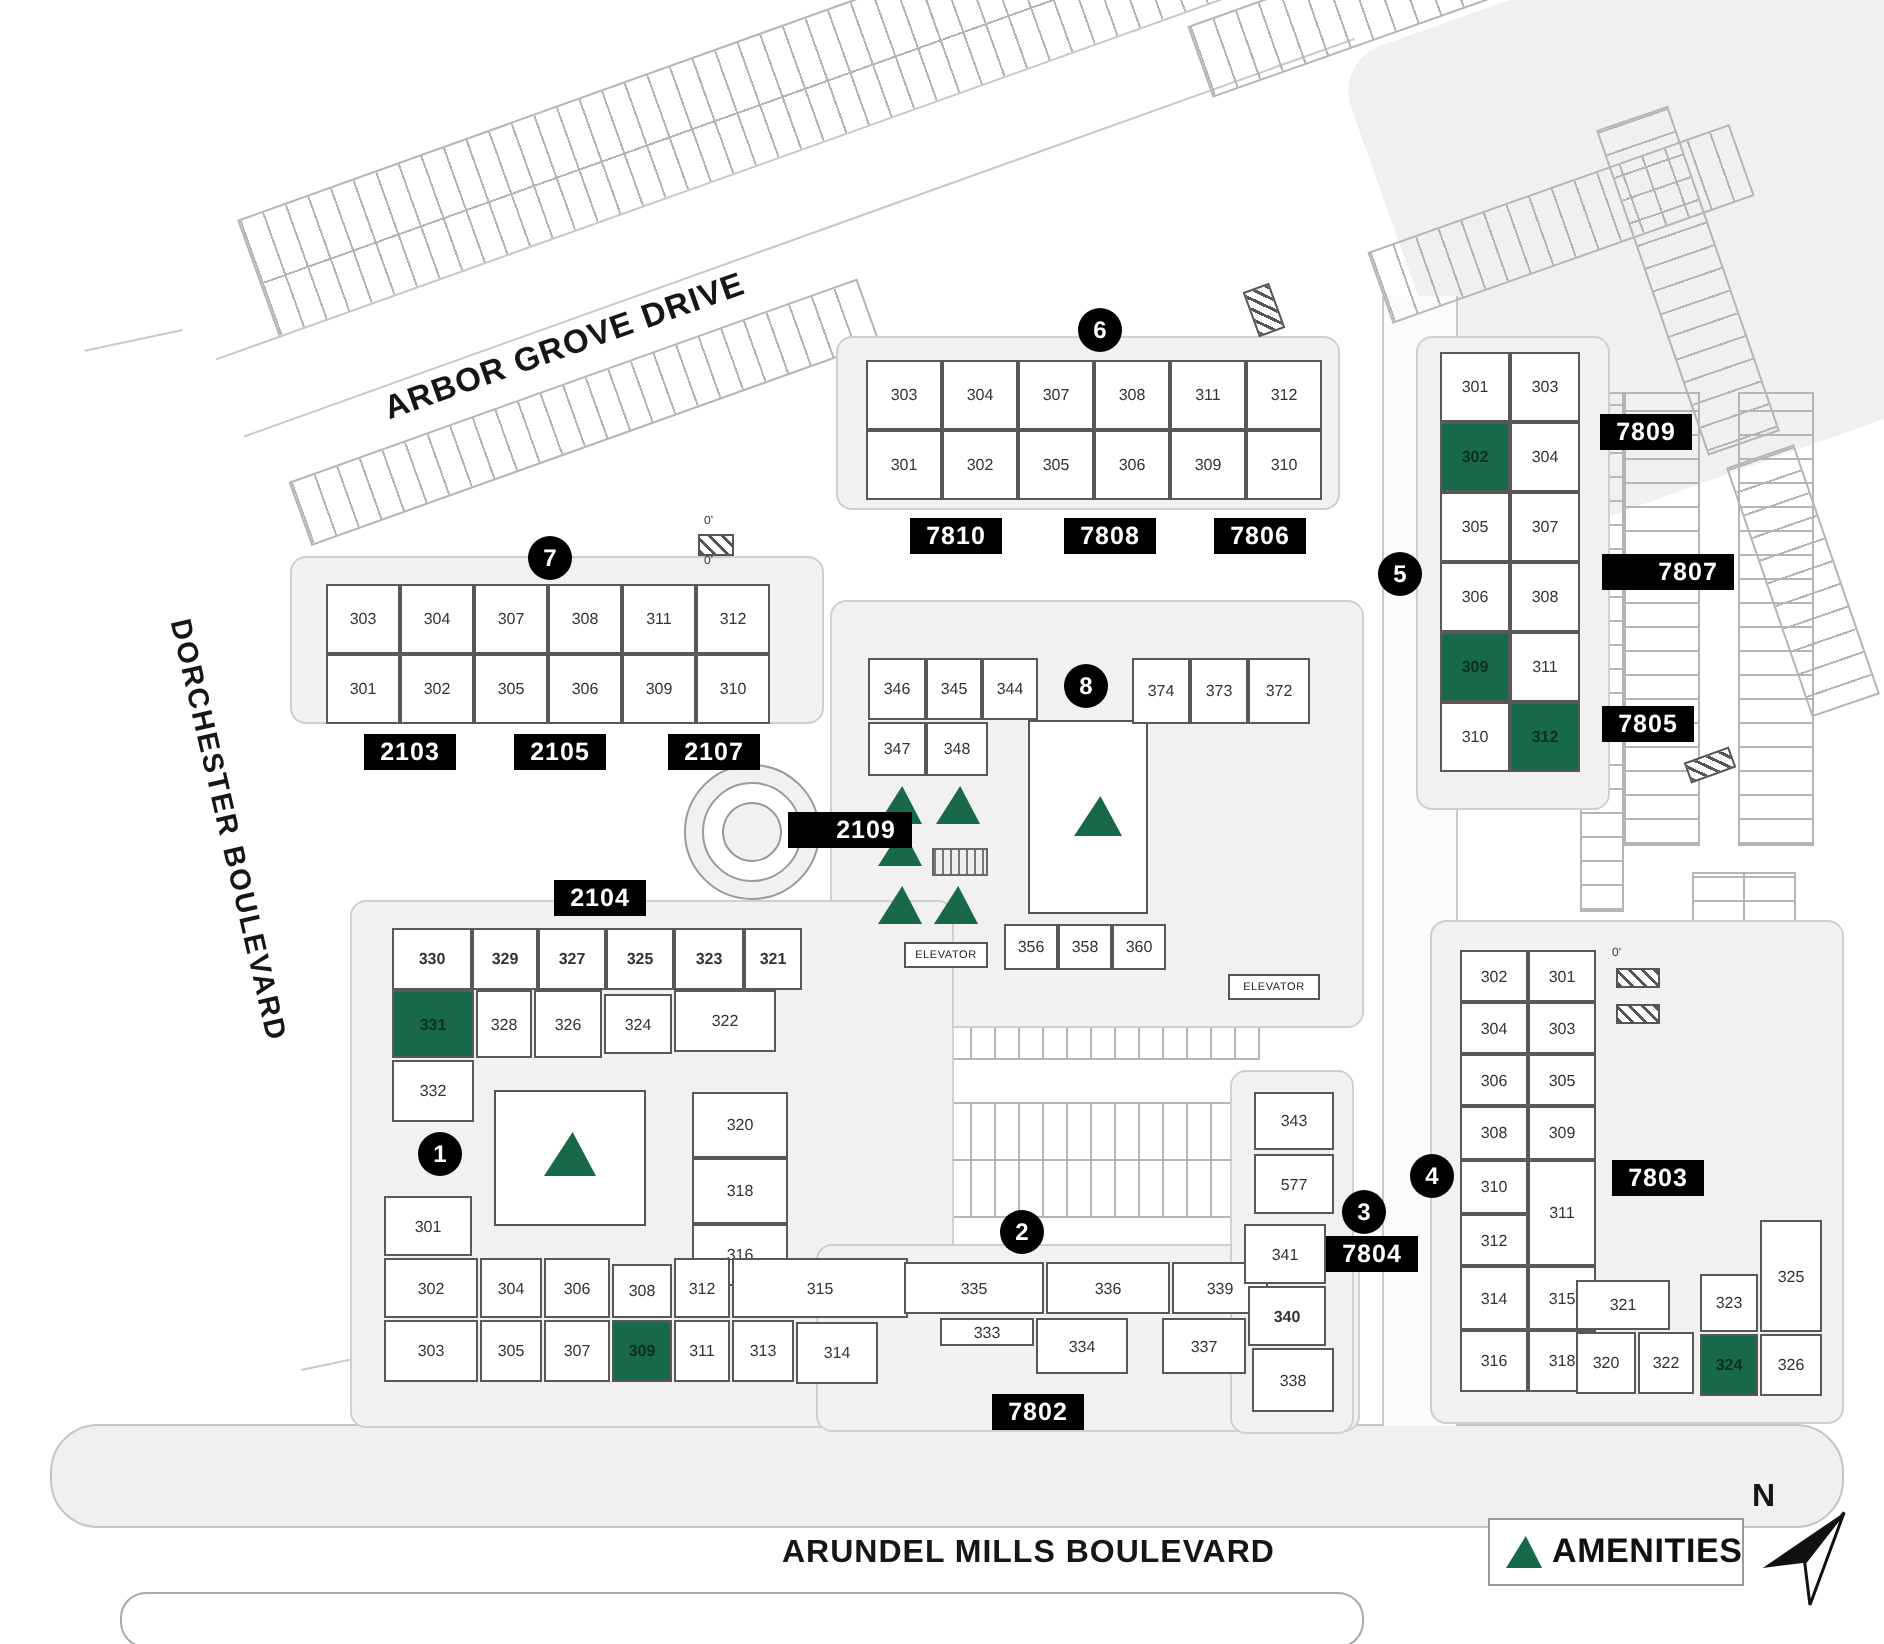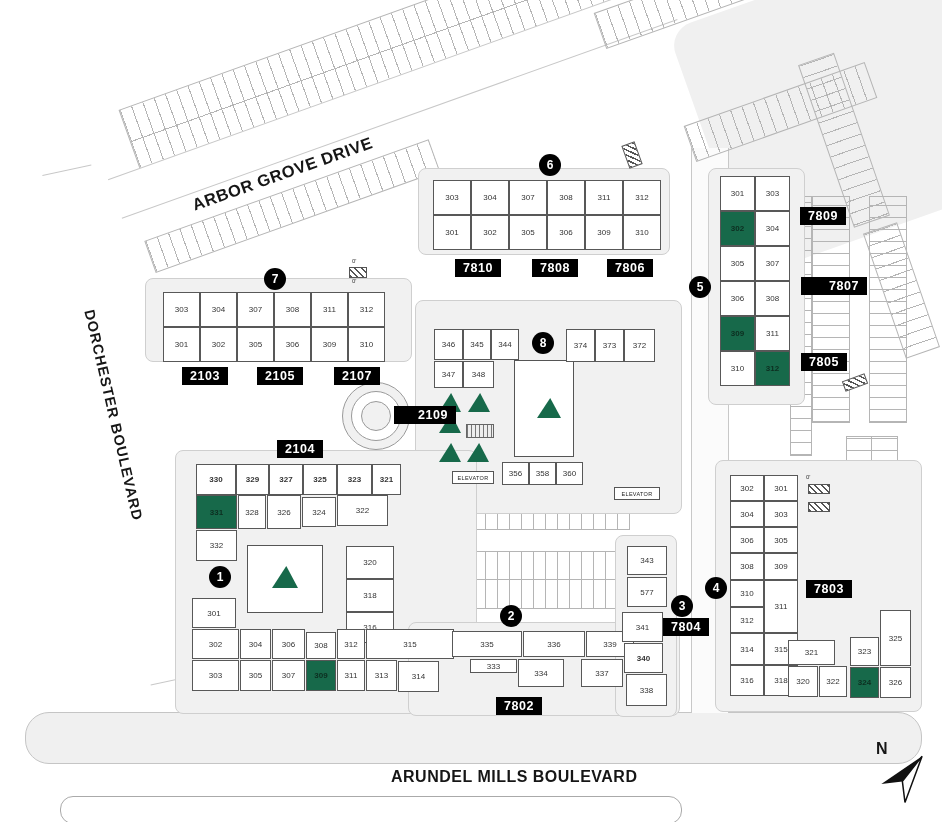--- a/index.html
+++ b/index.html
@@ -270,19 +270,23 @@
   <div class="hatch" style="left:625px;top:143px;width:12px;height:22px;transform:rotate(-20deg);"></div>
   <div class="hatch" style="left:843px;top:377px;width:22px;height:9px;transform:rotate(-20deg);"></div>
   <div class="hatch" style="left:808px;top:484px;width:20px;height:8px;"></div>
   <div class="hatch" style="left:808px;top:502px;width:20px;height:8px;"></div>
   <div class="zero" style="left:806px;top:474px;">0'</div>
 
   <div class="street" style="left:193px;top:196px;font-size:16.5px;font-weight:600;letter-spacing:.6px;transform:rotate(-19.5deg);transform-origin:left center;">ARBOR GROVE DRIVE</div>
   <div class="street" style="left:97px;top:308px;font-size:14.5px;font-weight:600;letter-spacing:1px;transform:rotate(77deg);transform-origin:left top;">DORCHESTER BOULEVARD</div>
   <div class="street" style="left:344px;top:768px;font-size:16px;font-weight:600;letter-spacing:.5px;margin-left:47px;">ARUNDEL MILLS BOULEVARD</div>
 
+  <div class="amen-box">
+    <span class="tri" style="position:static;display:inline-block;width:18px;height:16px;flex:0 0 auto;"></span>
+    <span class="t">AMENITIES</span>
+  </div>
   <div class="street" style="left:876px;top:740px;font-size:16px;font-weight:600;">N</div>
   <svg width="50" height="55" viewBox="0 0 50 55" style="position:absolute;left:882px;top:748px;z-index:10;transform:rotate(38deg);">
     <polygon points="25,3 10,50 25,35" fill="#111"></polygon>
     <polygon points="25,3 40,50 25,35" fill="#fff" stroke="#111" stroke-width="1.5"></polygon>
   </svg>
 
 </div>
 
 </body></html>

